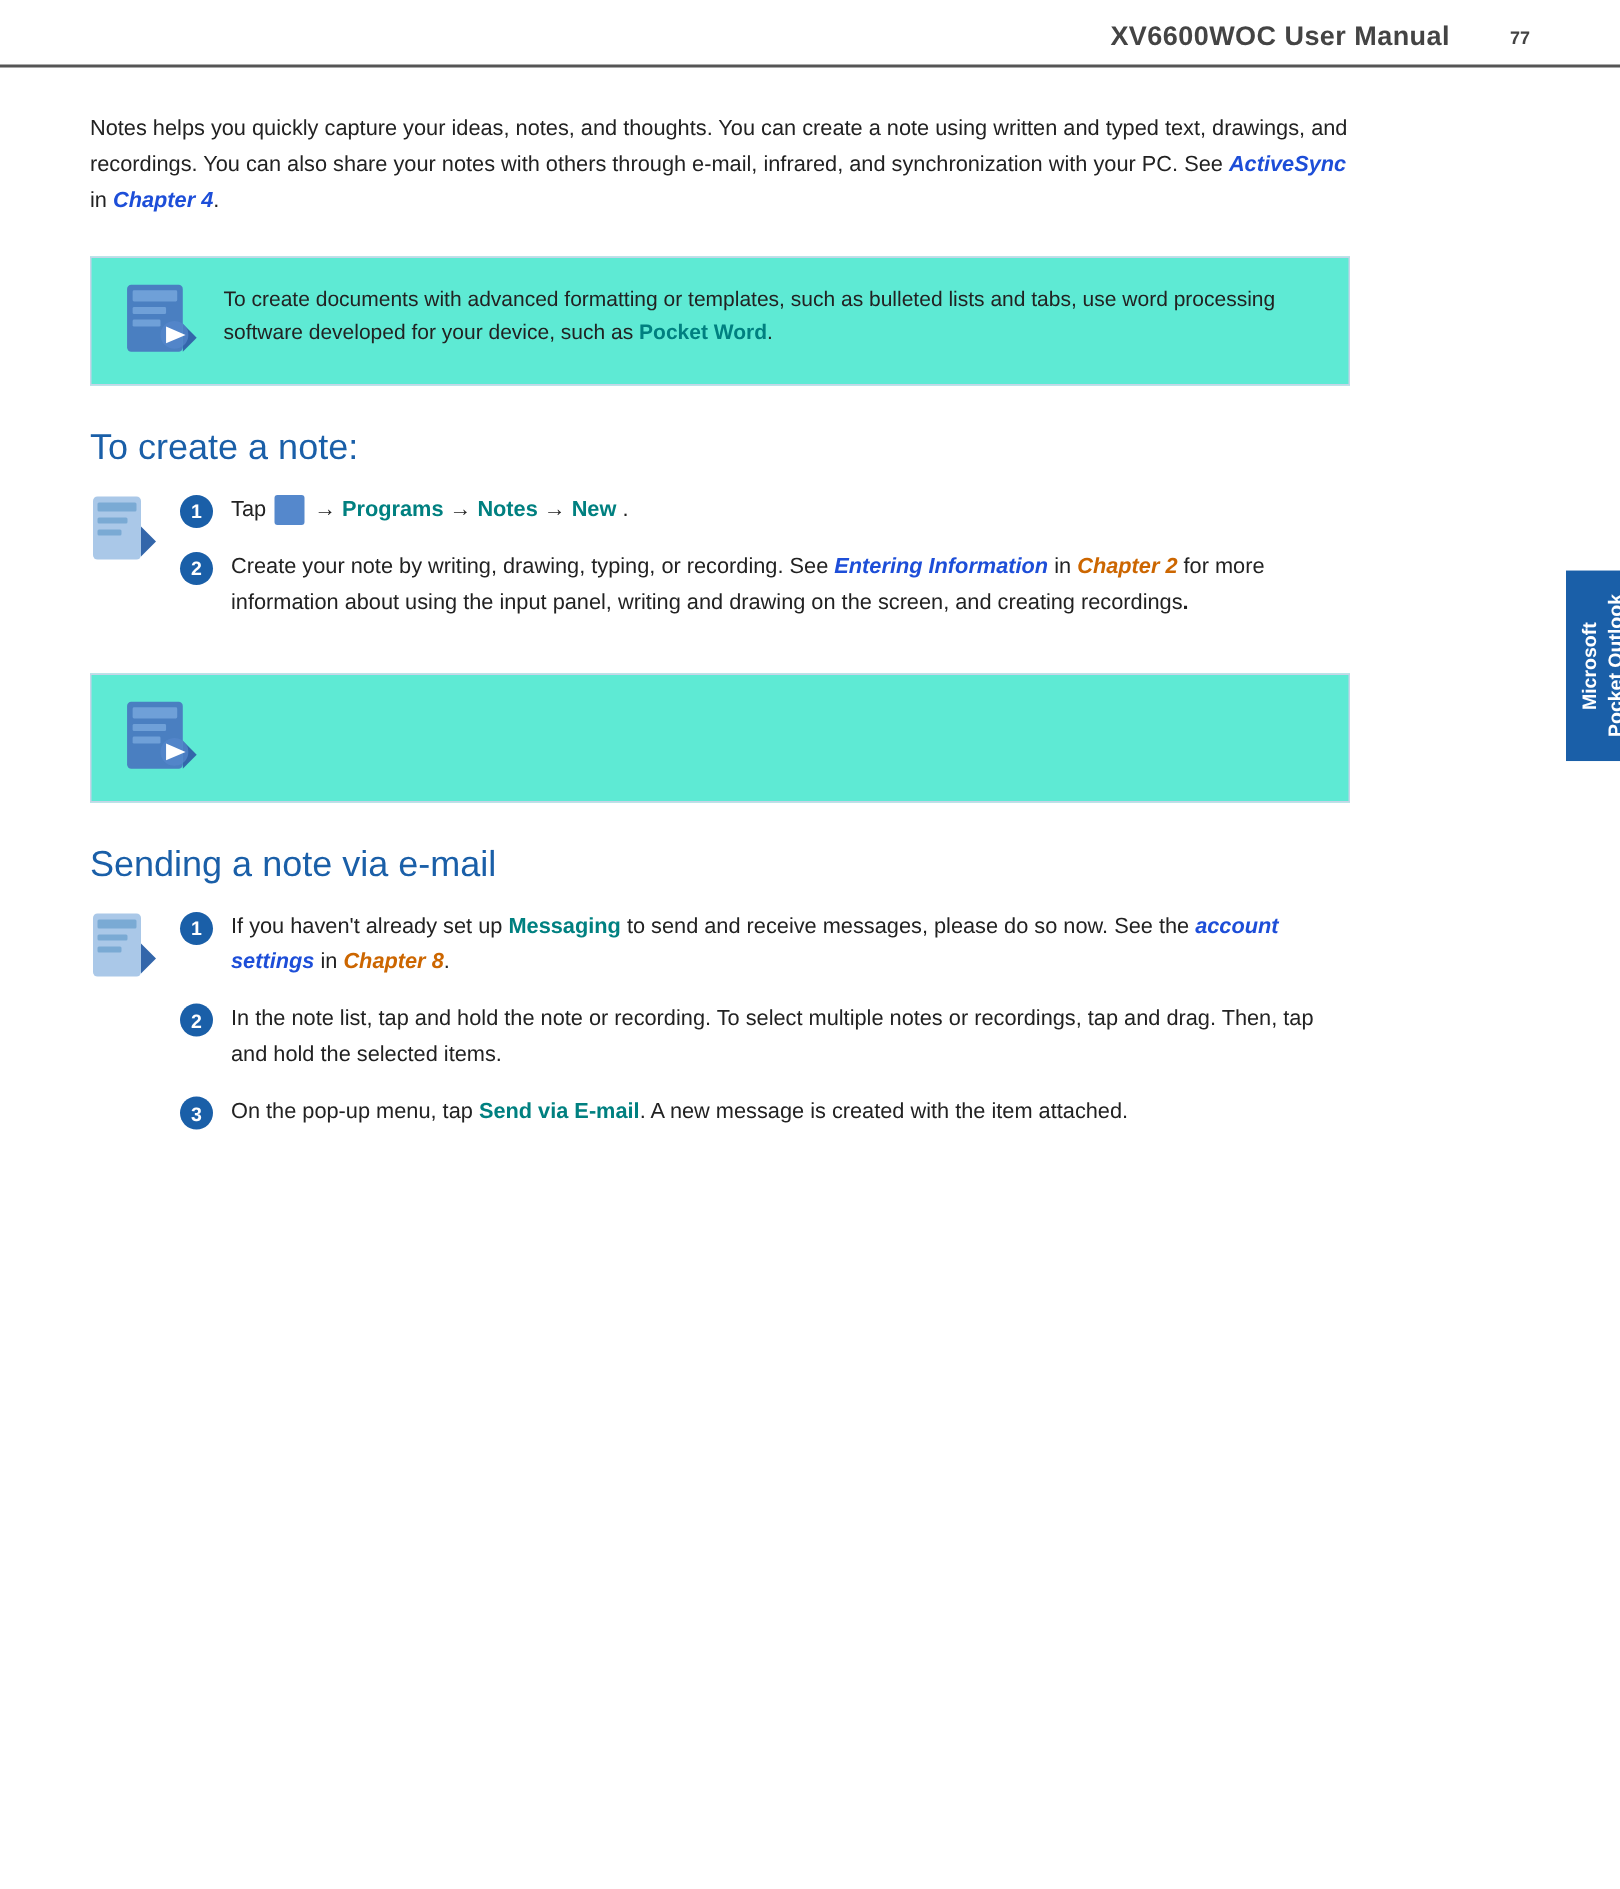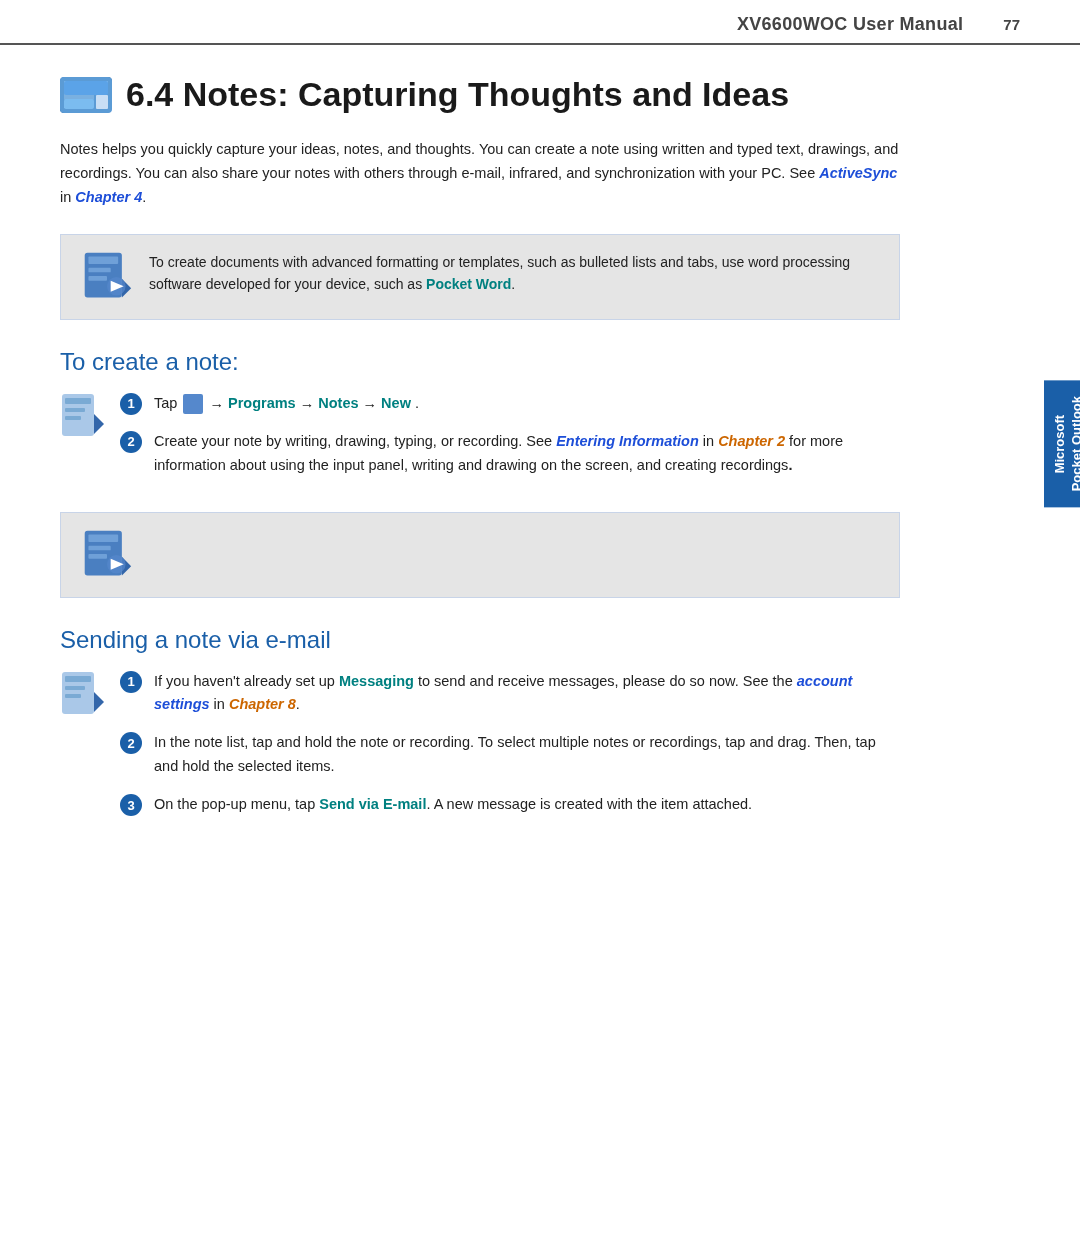--- a/index.html
+++ b/index.html
@@ -20,21 +20,21 @@
       padding: 14px 60px 8px 60px;
       border-bottom: 2px solid #555;
     }
     .header-title {
       font-size: 18px;
       color: #444;
       font-weight: bold;
       letter-spacing: 0.3px;
     }
     .header-page {
-      font-size: 15px;
+      font-size: 12px;
       color: #444;
       font-weight: bold;
       margin-left: 40px;
     }
 
     
     .main-content {
       padding: 30px 60px 40px 60px;
       max-width: 980px;
     }
@@ -104,21 +104,21 @@
       color: #008080;
       font-weight: bold;
       text-decoration: none;
     }
 
     
     .tip-box {
       display: flex;
       align-items: flex-start;
       gap: 16px;
-      background: #e5e5e5;
+      background: #5eead4;
       border: 1px solid #c8d4e8;
       padding: 16px 20px;
       margin-bottom: 28px;
       max-width: 840px;
     }
     .tip-icon {
       width: 52px;
       height: 52px;
       flex-shrink: 0;
       position: relative;
@@ -239,36 +239,20 @@
   <span class="header-page">77</span>
 </div>
 
 <div class="sidebar-tab">
   <span>Microsoft</span>
   <span>Pocket Outlook</span>
 </div>
 
 <div class="main-content">
 
-  <div class="chapter-title">
-    <div class="chapter-title-icon">
-
-      <svg width="52" height="36" viewBox="0 0 52 36" xmlns="http://www.w3.org/2000/svg">
-        <rect width="52" height="36" rx="3" fill="#5b9bd5"></rect>
-        <rect x="4" y="4" width="44" height="9" rx="1" fill="#89bfed"></rect>
-        <rect x="4" y="16" width="30" height="7" rx="1" fill="#7ab0e0"></rect>
-        <rect x="4" y="26" width="20" height="5" rx="1" fill="#aacfef"></rect>
-        <rect x="36" y="18" width="12" height="14" rx="1" fill="#c8def5"></rect>
-      </svg>
-    </div>
-    <h1>
-      <span>6.4</span>
-      <span> Notes: Capturing Thoughts and Ideas</span>
-    </h1>
-  </div>
 
   <p class="intro-text">
     <span>Notes helps you quickly capture your ideas, notes, and thoughts. You can create a note using written and typed text, drawings, and recordings. You can also share your notes with others through e-mail, infrared, and synchronization with your PC. See </span><a class="link-blue" href="#">ActiveSync</a><span> in </span><a class="link-orange" href="#">Chapter 4</a><span>.</span>
   </p>
 
   <div class="tip-box">
     <div class="tip-icon">
       
       <svg width="52" height="56" viewBox="0 0 52 56" xmlns="http://www.w3.org/2000/svg">
         <rect x="2" y="2" width="40" height="48" rx="3" fill="#4a7fc1"></rect>

